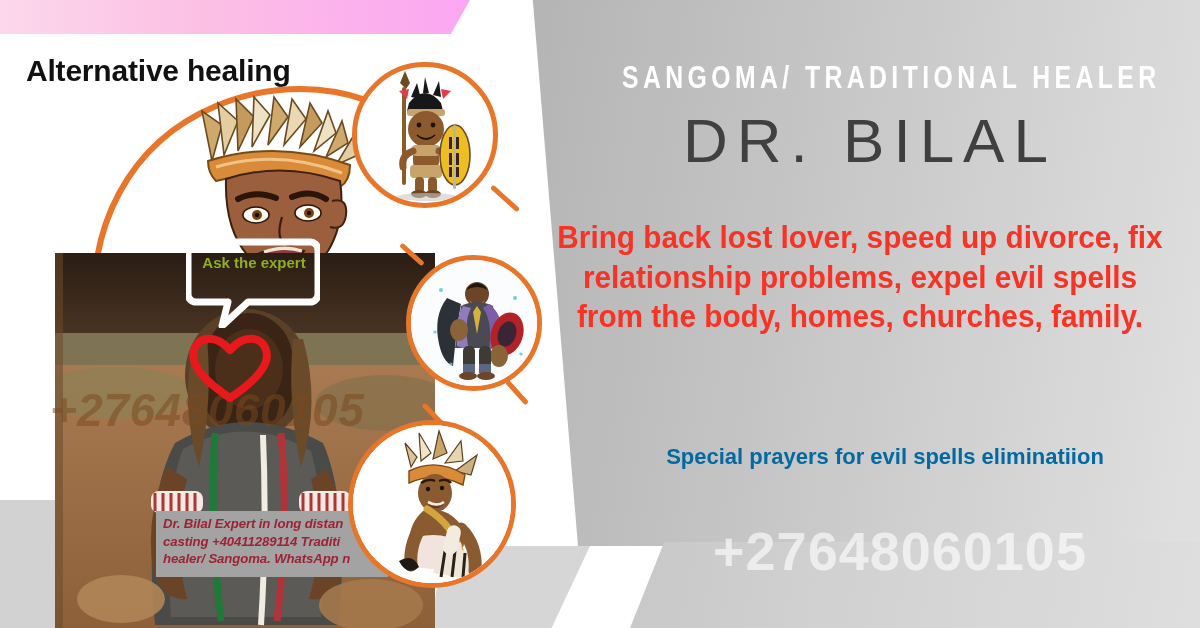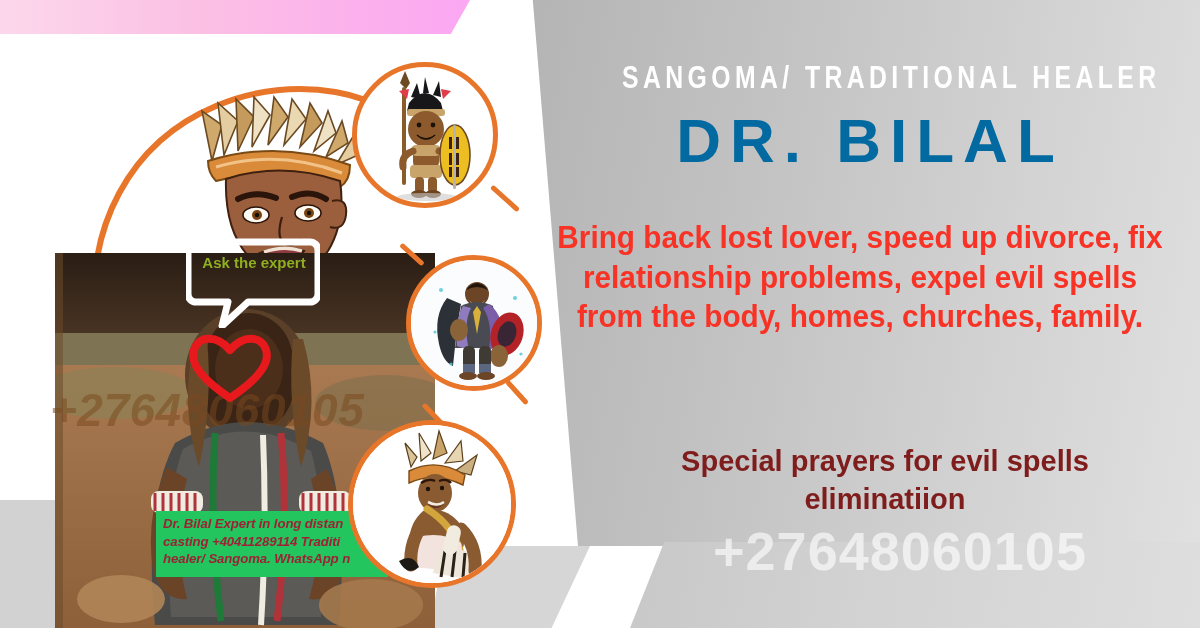--- a/index.html
+++ b/index.html
@@ -69,21 +69,21 @@
   #speech-text {
     position:absolute; left:202px; top:252px; width:104px;
     font-size:15px; font-weight:bold; line-height:1.5;
     color:#8fae20; text-align:center;
   }
 
   #heart { position:absolute; left:186px; top:330px; width:88px; height:74px; }
 
   #caption-box {
     position:absolute; left:156px; top:511px; width:232px; height:66px;
-    background:#22c55e; padding:4px 6px 2px 7px;
+    background:#a3a3a3; padding:4px 6px 2px 7px;
   }
   #caption-text {
     font-size:13.2px; font-weight:bold; font-style:italic; line-height:1.33;
     color:#9d2235; letter-spacing:-0.1px;
   }
 
   
   .circle-frame {
     position:absolute; border-radius:50%;
     border:5px solid #e8762a; background:#ffffff; overflow:hidden;
@@ -99,52 +99,53 @@
   
   #kicker {
     position:absolute; left:560px; top:60px; width:620px;
     text-align:center; color:#ffffff;
     font-size:31px; font-weight:bold; letter-spacing:5.5px;
     transform:scaleX(0.80); transform-origin:center top;
     white-space:nowrap;
   }
   #doctor-name {
     position:absolute; left:560px; top:105px; width:620px;
-    text-align:center; color:#0369a1;
-    font-size:62px; font-weight:bold; letter-spacing:9px;
+    text-align:center; color:#404040;
+    font-size:62px; font-weight:normal; letter-spacing:9px;
   }
   #red-paragraph {
     position:absolute; left:540px; top:218px; width:640px;
     text-align:center; color:#f93226;
     font-size:31px; font-weight:bold; line-height:1.28;
     transform:scaleX(0.96); transform-origin:center top;
   }
   #black-paragraph {
     position:absolute; left:600px; top:443px; width:570px;
-    text-align:center; color:#7f1d1d;
-    font-size:29px; font-weight:bold; line-height:1.3;
+    text-align:center; color:#0369a1;
+    font-size:22px; font-weight:bold; line-height:1.3;
   }
   #watermark-phone {
     position:absolute; left:600px; top:520px; width:600px;
     text-align:center; color:rgba(255,255,255,0.62);
     font-size:54px; font-weight:bold; letter-spacing:1px; white-space:nowrap;
   }
 </style>
 </head>
 <body>
 
 <div id="stage">
 
   <div class="band" id="pink-band"></div>
   <div class="band" id="orange-band"></div>
   <div class="band" id="grey-panel"></div>
   <div class="band" id="grey-panel-lower"></div>
   <div class="band" id="grey-wedge-mid"></div>
   <div class="band" id="grey-wedge-left"></div>
 
+  <div id="alt-healing">Alternative healing</div>
 
   <svg id="big-arc" viewBox="0 0 330 470">
     <path d="M322 60 C 300 14, 205 -6, 126 28 C 40 64, -6 150, 6 250 C 16 336, 64 400, 128 438" fill="none" stroke="#e8762a" stroke-width="6" stroke-linecap="round"></path>
   </svg>
 
   <svg id="illus-head" viewBox="0 0 250 190">
 
     <g>
       <path d="M62 66 L52 16 L72 30 Z" fill="#cfa86c" stroke="#6b4a22" stroke-width="1.6"></path>
       <path d="M74 60 L68 8 L88 26 Z" fill="#e4cda0" stroke="#6b4a22" stroke-width="1.6"></path>

